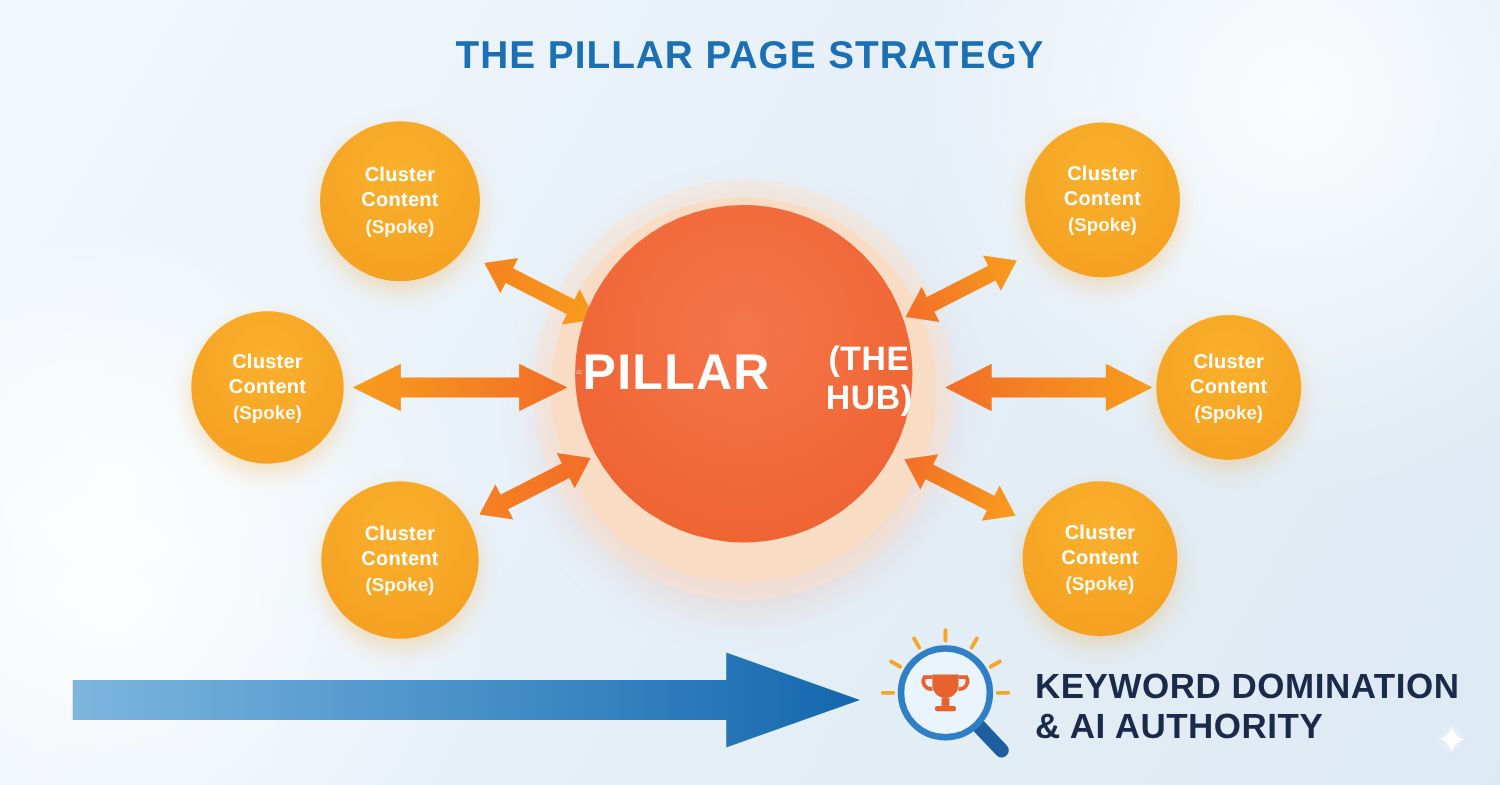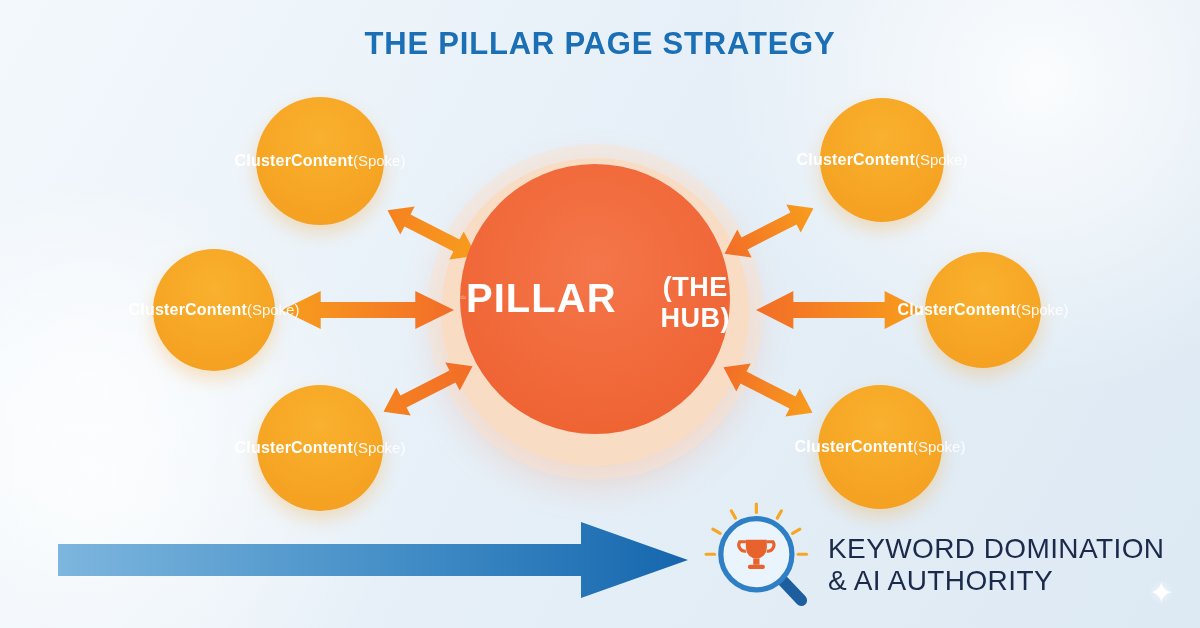--- a/index.html
+++ b/index.html
@@ -47,33 +47,33 @@
     display:flex;flex-direction:row;align-items:center;justify-content:center;
     color:#fff;text-align:center;z-index:3;
   }
   .hub .crown{margin-bottom:4px;}
   .hub-line{font-size:40px;font-weight:800;line-height:1.08;letter-spacing:1px;}
   .hub-sub{font-size:27px;font-weight:700;margin-top:7px;letter-spacing:0.5px;margin-left:44px;}
 
   .spoke{
     position:absolute;border-radius:50%;z-index:3;
     background:radial-gradient(circle at 50% 32%,var(--spoke-1),var(--spoke-2));
-    display:flex;flex-direction:row;align-items:center;justify-content:center;
+    display:flex;flex-direction:column;align-items:center;justify-content:center;
     color:#fff;text-align:center;box-shadow:0 8px 18px rgba(244,156,29,0.28);
   }
   .spoke .l{font-size:16px;font-weight:700;line-height:1.28;letter-spacing:0.2px;}
-  .spoke .s{font-size:15px;font-weight:400;color:rgba(255,255,255,0.92);line-height:1.3;}
+  .spoke .s{font-size:15px;font-weight:700;color:rgba(255,255,255,0.92);line-height:1.3;}
 
   .arrow{position:absolute;z-index:2;}
 
   .footer-arrow{position:absolute;left:58px;top:518px;z-index:1;}
   .search-badge{position:absolute;left:702px;top:502px;z-index:2;}
   .footer-text{
     position:absolute;left:828px;top:533px;z-index:2;
-    color:var(--navy);font-size:28px;font-weight:400;line-height:32px;letter-spacing:0.4px;
+    color:var(--navy);font-size:28px;font-weight:700;line-height:32px;letter-spacing:0.4px;
   }
   .sparkle{
     position:absolute;right:26px;bottom:18px;color:#ffffff;font-size:30px;z-index:2;
     text-shadow:0 0 8px rgba(255,255,255,0.9);
   }
 </style>
 </head>
 <body>
 
 <div class="canvas">

